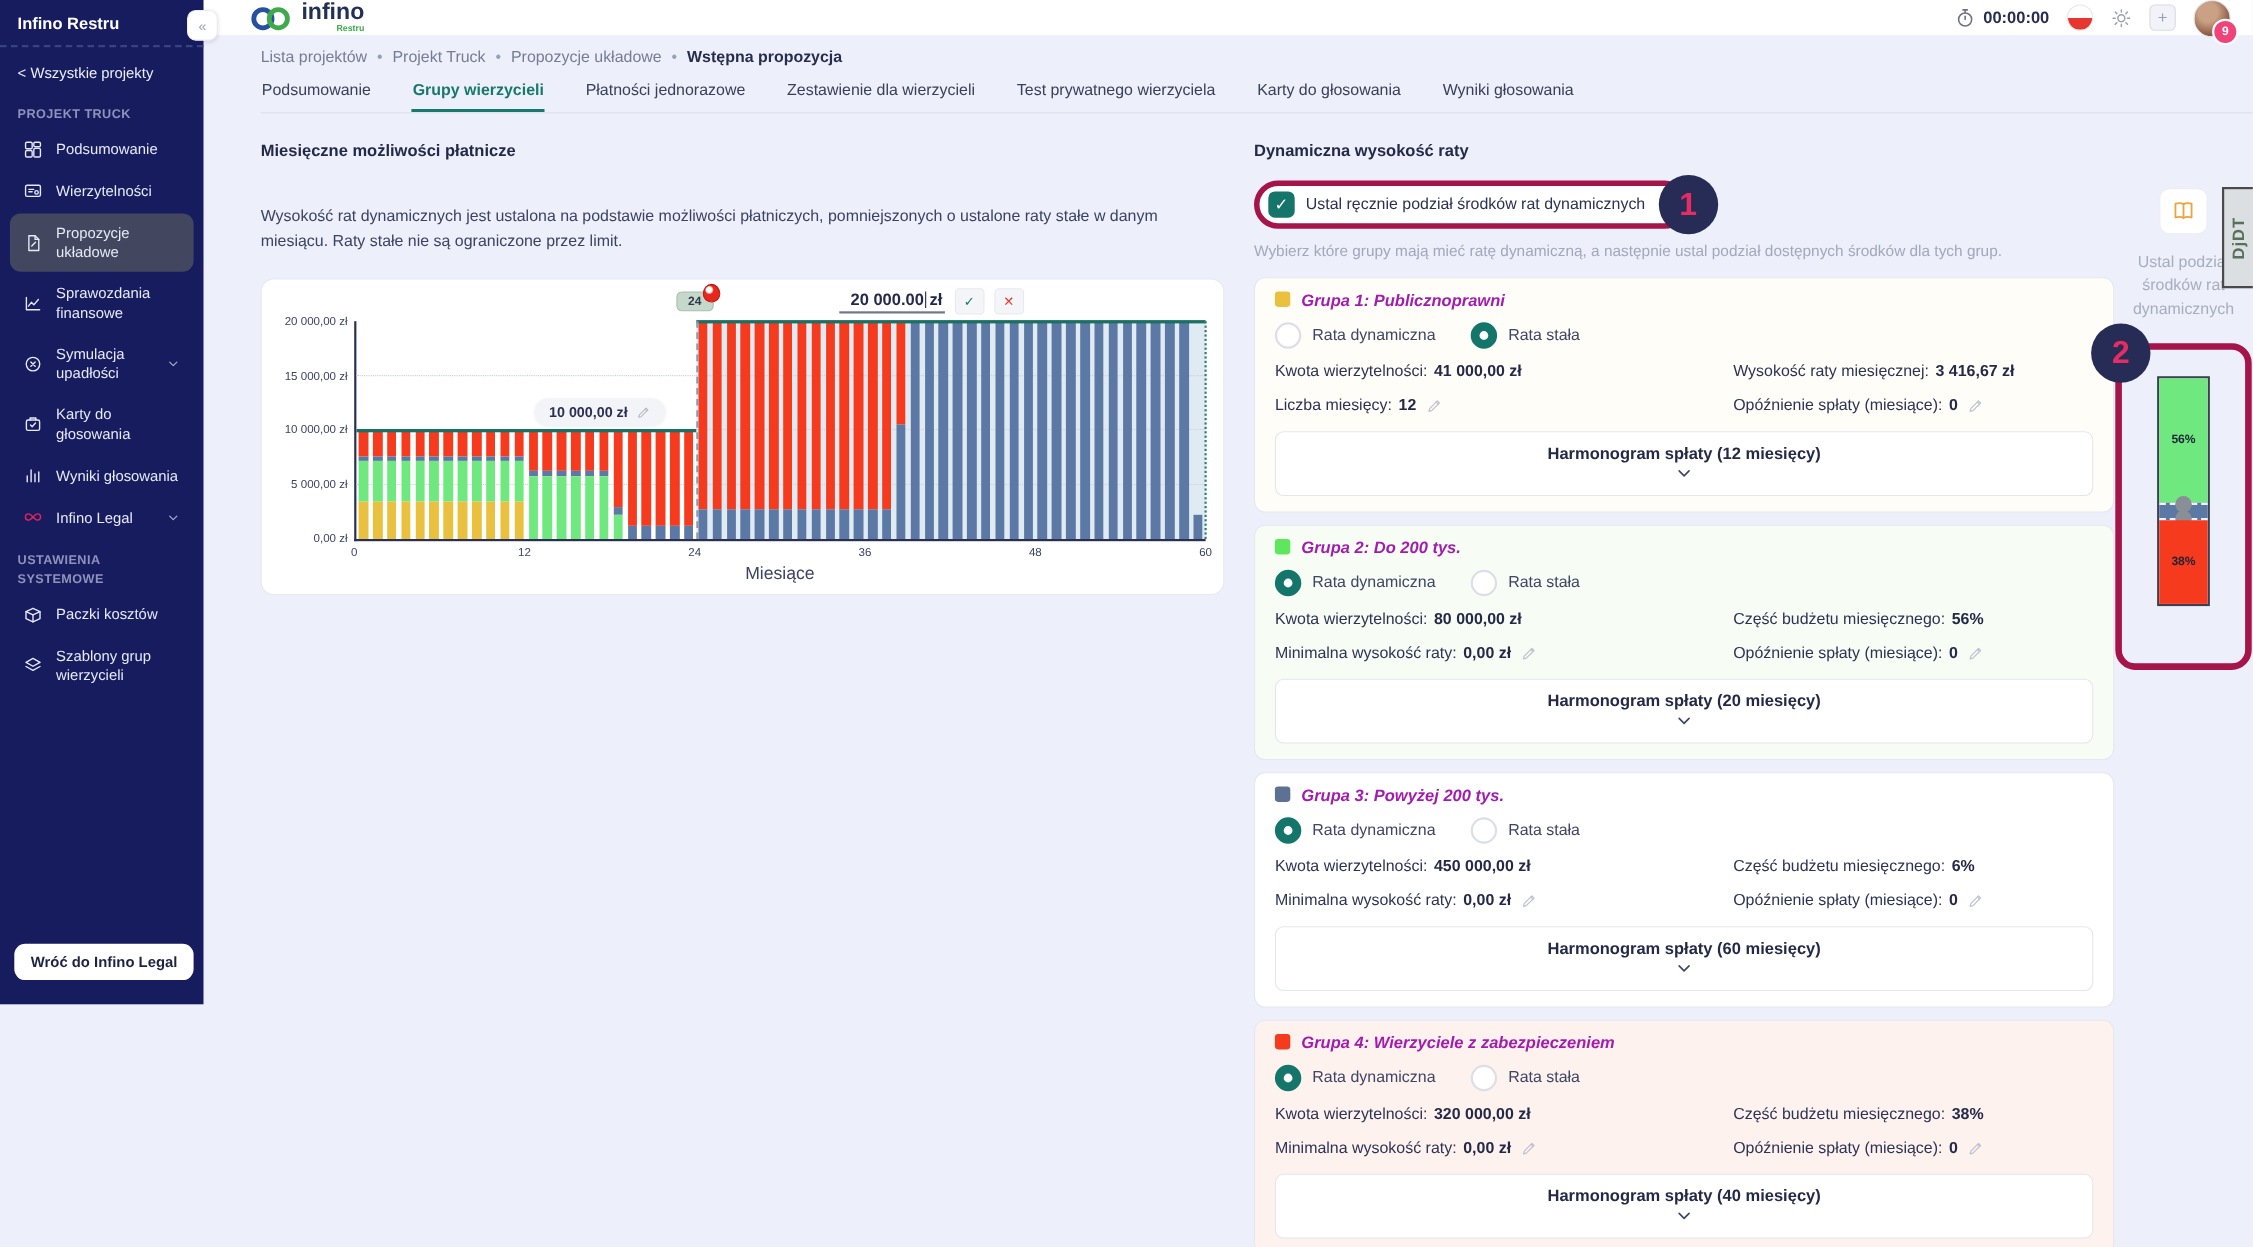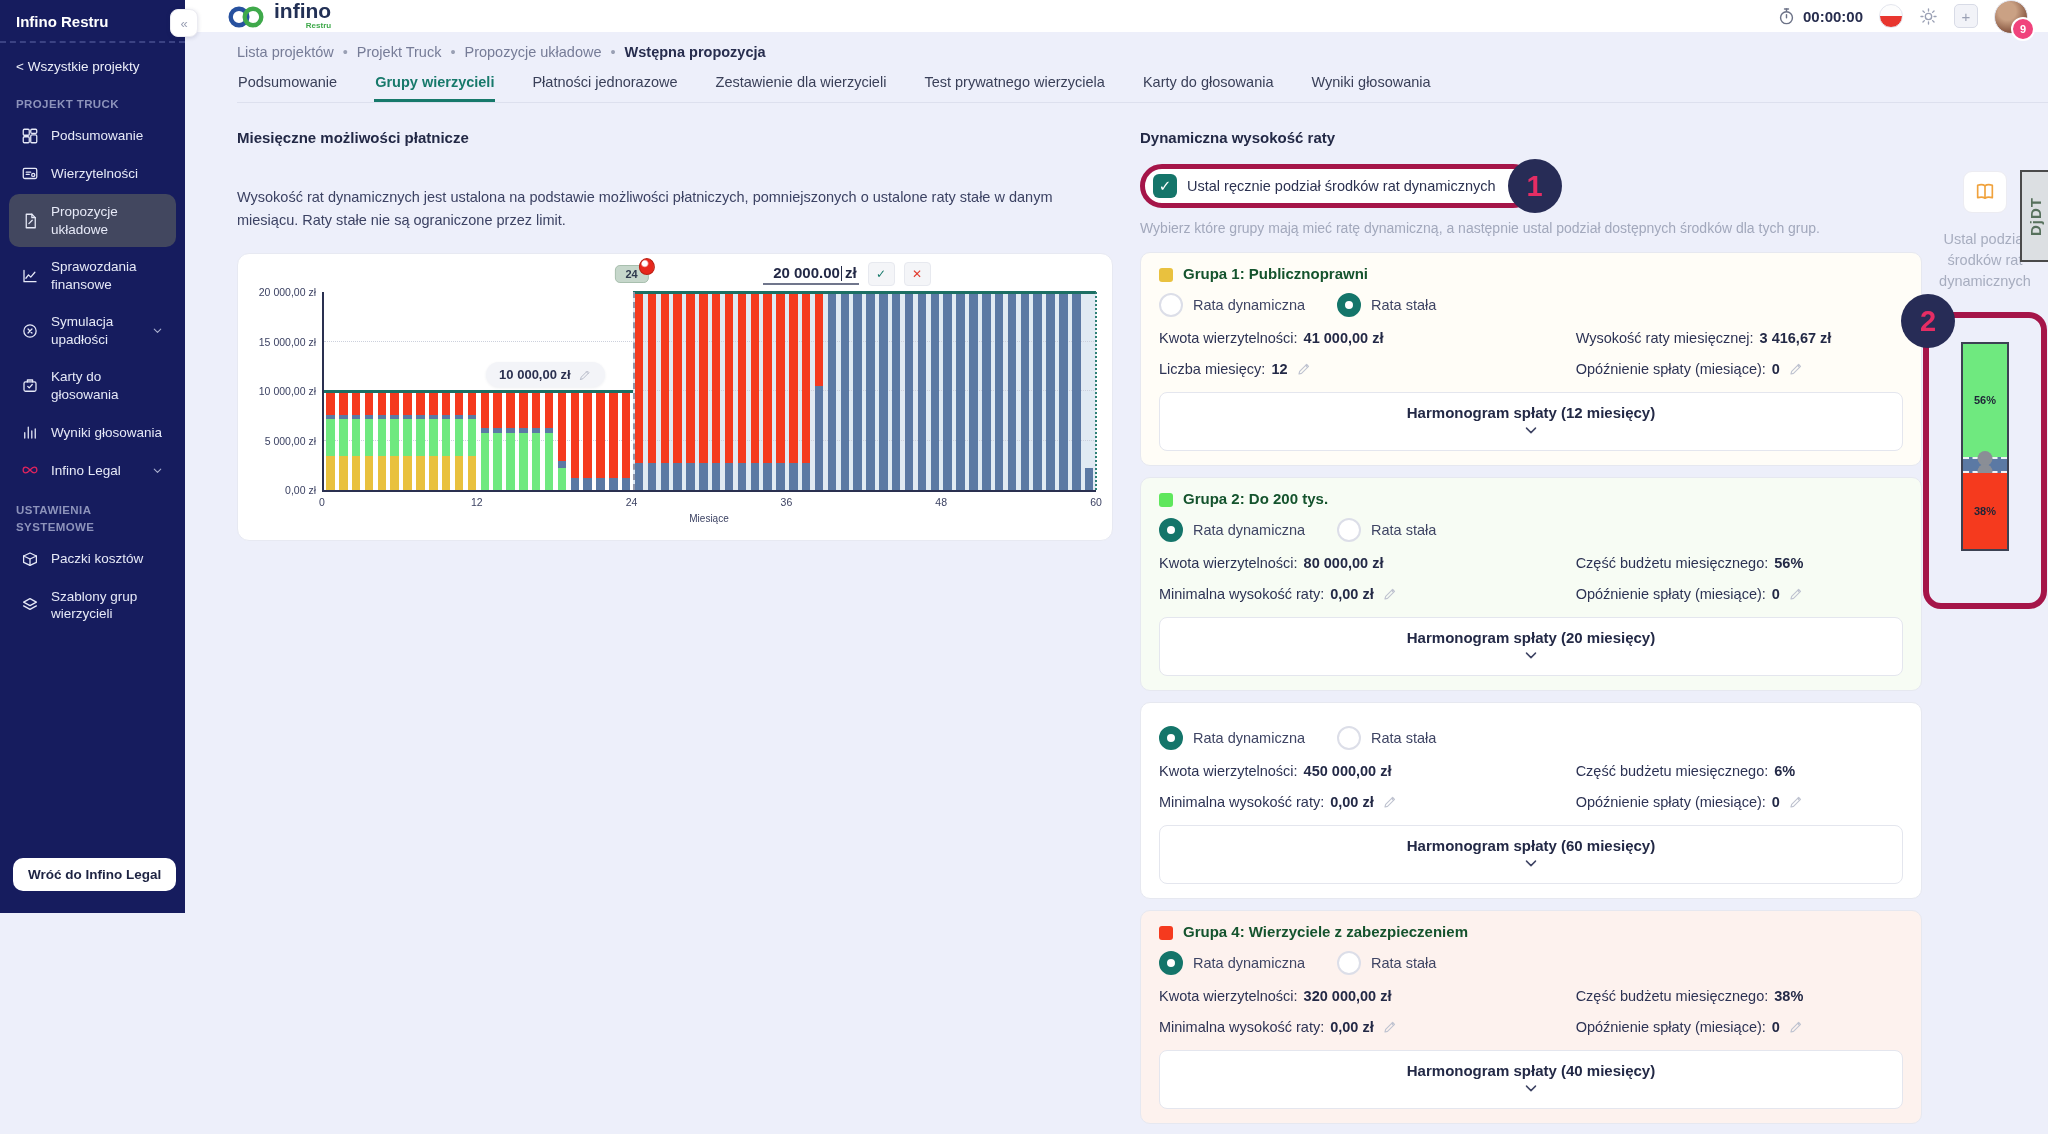--- a/index.html
+++ b/index.html
@@ -80,35 +80,35 @@
   .bar div{width:100%;}
   .limit-line{position:absolute;height:3px;background:#1b6f63;z-index:3;}
   .divider{position:absolute;left:40%;top:0;bottom:0;border-left:2px dashed #9096aa;z-index:3;}
   .edge-dotted{position:absolute;right:-1px;top:0;bottom:0;border-left:2px dotted #2e8076;z-index:3;}
   .ylab{position:absolute;left:-72px;width:64px;text-align:right;font-size:10.5px;color:#3c4263;transform:translateY(50%);}
   .float-pill{position:absolute;bottom:52%;left:21%;background:#f3f4f8;border-radius:15px;padding:5px 13px;z-index:4;
     font-weight:bold;font-size:13px;color:#2b3050;display:flex;align-items:center;gap:7px;box-shadow:0 1px 3px rgba(40,45,90,.08);}
   .float-pill .ic{display:flex;color:#b6bac8;}
   .xticks{position:relative;margin-left:72px;height:18px;font-size:10.5px;color:#3c4263;}
   .xticks span{position:absolute;transform:translateX(-50%);top:4px;}
-  .xlabel{margin-left:72px;text-align:center;font-size:10px;color:#3c4263;padding-top:3px;}
+  .xlabel{margin-left:72px;text-align:center;font-size:16px;color:#3c4263;padding-top:3px;}
 
   
   .right-col{flex:1;max-width:782px;margin-left:27px;}
   .ann1{position:relative;display:inline-flex;align-items:center;gap:10px;border:5px solid #a51549;border-radius:24px;
     padding:5px 34px 5px 8px;margin:0 0 4px;background:#fff;}
   .checkbox{width:24px;height:24px;border-radius:6px;background:#15756a;color:#fff;font-size:15px;font-weight:bold;
     display:flex;align-items:center;justify-content:center;cursor:pointer;flex:none;}
   .cb-label{font-size:14.5px;color:#2b3150;}
   .ann-circle{width:54px;height:54px;border-radius:50%;background:#272c56;color:#e52d64;font-weight:800;font-size:29px;
     display:flex;align-items:center;justify-content:center;}
   .ann1 .ann-circle{position:absolute;right:-32px;top:50%;transform:translateY(-50%);}
   .subtext{color:#a2a8bc;font-size:14px;margin:8px 0 16px;}
   .gcard{border:1px solid #e6e8f0;border-radius:10px;padding:12px 18px 14px;margin-bottom:11px;}
-  .ghead{display:flex;align-items:flex-end;gap:10px;font-size:15px;color:#14532d;}
+  .ghead{display:flex;align-items:flex-start;gap:10px;font-size:15px;color:#a21caf;font-style:italic;}
   .swatch{width:14px;height:14px;border-radius:3px;flex:none;}
   .gradios{display:flex;gap:32px;margin:11px 0 13px;}
   .ritem{display:flex;align-items:center;gap:10px;font-size:14.5px;color:#3f4564;cursor:pointer;}
   .radio{width:24px;height:24px;border-radius:50%;box-sizing:border-box;background:#fff;flex:none;}
   .radio.sel{border:8px solid #14756a;}
   .radio.unsel{border:2px solid #dcdee8;}
   .gfields{display:grid;grid-template-columns:56% 44%;row-gap:15px;font-size:14.5px;margin-bottom:15px;}
   .field{display:flex;align-items:center;color:#2d3354;}
   .fval{font-weight:bold;color:#232946;margin-left:6px;}
   .fpen{display:flex;margin-left:8px;color:#bfc3d0;cursor:pointer;}
@@ -743,20 +743,24 @@
       <span class="stitle">Harmonogram spłaty (20 miesięcy)</span>
       <span class="chev">
         <svg width="18" height="18" viewBox="0 0 24 24" fill="none" stroke="currentColor" stroke-width="2" stroke-linecap="round" stroke-linejoin="round">
                       <path d="M6 9.5l6 6 6-6"></path>
                     </svg>
       </span>
     </div>
   </div>
 
   <div class="gcard" style="background: rgb(255, 255, 255);">
+    <div class="ghead">
+      <span class="swatch" style="background: rgb(93, 113, 149);"></span>
+      <b class="gtitle">Grupa 3: Powyżej 200 tys.</b>
+    </div>
     <div class="gradios">
       <span class="ritem">
         <span class="radio rdyn sel"></span>
                     <span class="rlabel rldyn">Rata dynamiczna</span>
       </span>
       <span class="ritem">
         <span class="radio rfix unsel"></span>
                     <span class="rlabel rlfix">Rata stała</span>
       </span>
     </div>

